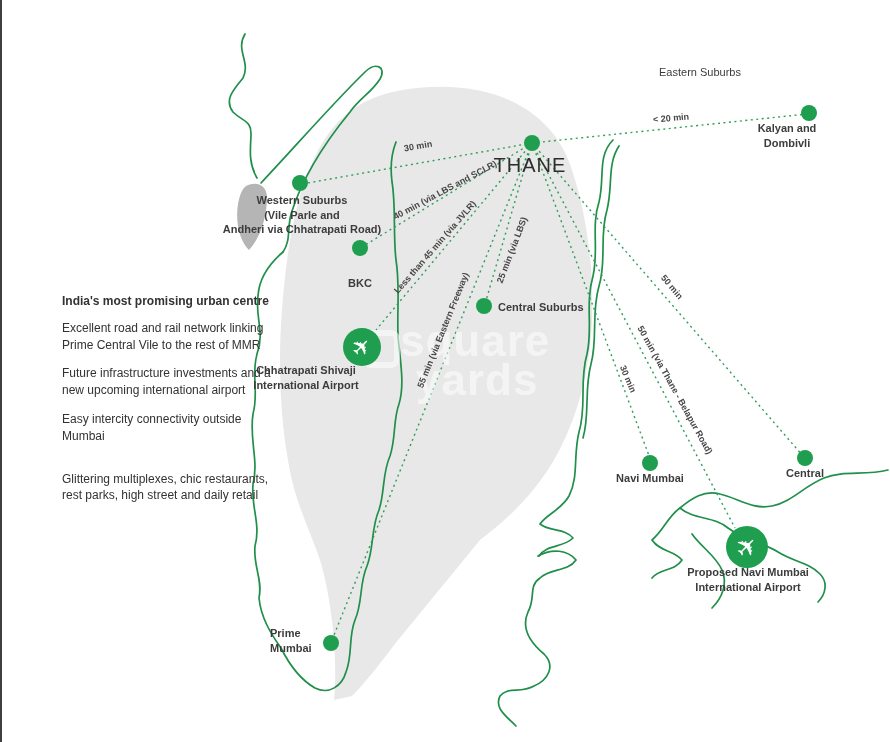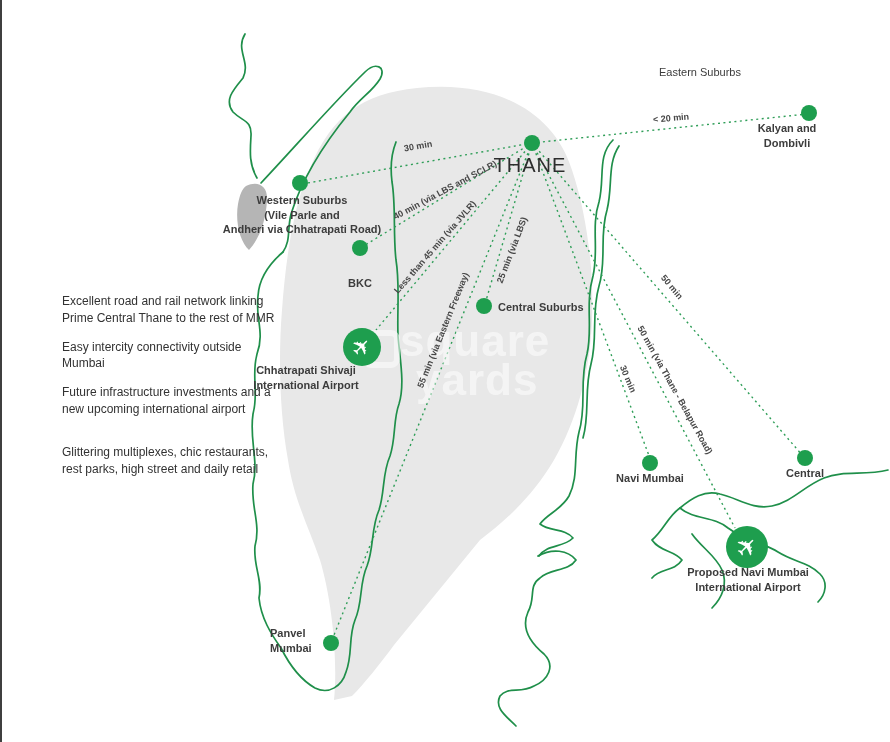--- a/index.html
+++ b/index.html
@@ -131,21 +131,21 @@
   <div class="dot" style="left:482px; top:306px;"></div>
   <div class="loc-label left-align" style="left:496px; top:300px;text-align:right;">Central Suburbs</div>
 
   <div class="dot" style="left:648px; top:463px;"></div>
   <div class="loc-label" style="left:648px; top:471px;">Navi Mumbai</div>
 
   <div class="dot" style="left:803px; top:458px;"></div>
   <div class="loc-label" style="left:803px; top:466px;">Central</div>
 
   <div class="dot" style="left:329px; top:643px;"></div>
-  <div class="loc-label left-align" style="left:268px; top:626px;">Panvel
+  <div class="loc-label left-align" style="left:268px; top:626px;">Prime
 Mumbai</div>
 
   <div class="airport csia" style="left:360px; top:347px;">
     <span class="plane">✈</span>
   </div>
   <div class="loc-label" style="left:304px; top:363px;">Chhatrapati Shivaji
 International Airport</div>
 
   <div class="airport nmia" style="left:745px; top:547px;">
     <span class="plane">✈</span>
@@ -157,20 +157,21 @@
   <div class="route-label" style="left:443px; top:190px; transform:translate(-50%,-50%) rotate(-28deg);">40 min (via LBS and SCLR)</div>
   <div class="route-label" style="left:433px; top:247px; transform:translate(-50%,-50%) rotate(-49deg);">Less than 45 min (via JVLR)</div>
   <div class="route-label" style="left:510px; top:250px; transform:translate(-50%,-50%) rotate(-69deg);">25 min (via LBS)</div>
   <div class="route-label" style="left:441px; top:330px; transform:translate(-50%,-50%) rotate(-68deg);">55 min (via Eastern Freeway)</div>
   <div class="route-label" style="left:669px; top:118px; transform:translate(-50%,-50%) rotate(-5deg);">&lt; 20 min</div>
   <div class="route-label" style="left:626px; top:379px; transform:translate(-50%,-50%) rotate(67deg);">30 min</div>
   <div class="route-label" style="left:673px; top:390px; transform:translate(-50%,-50%) rotate(61deg);">50 min (via Thane - Belapur Road)</div>
   <div class="route-label" style="left:670px; top:287px; transform:translate(-50%,-50%) rotate(50deg);">50 min</div>
 
   <div class="info-panel">
-    <p class="item">Excellent road and rail network linking Prime Central Thane to the rest of MMR</p>
+    <p class="heading">India's most promising urban centre</p>
+    <p class="item">Excellent road and rail network linking Prime Central Vile to the rest of MMR</p>
+    <p class="item">Future infrastructure investments and a new upcoming international airport</p>
     <p class="item">Easy intercity connectivity outside Mumbai</p>
-    <p class="item">Future infrastructure investments and a new upcoming international airport</p>
     <div class="section-gap"></div>
     <p class="item">Glittering multiplexes, chic restaurants, rest parks, high street and daily retail</p>
   </div>
 
 </div>
 
 </body></html>

